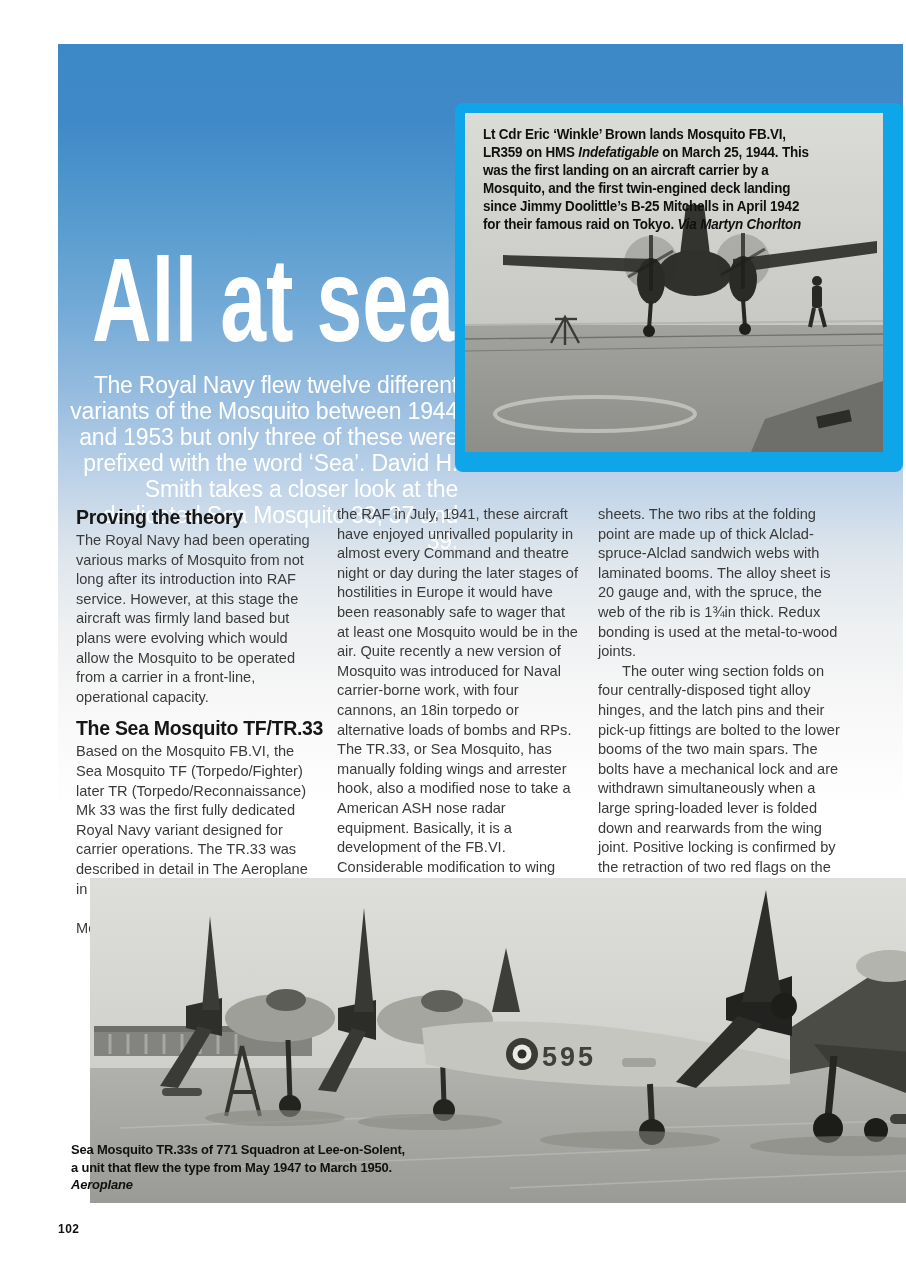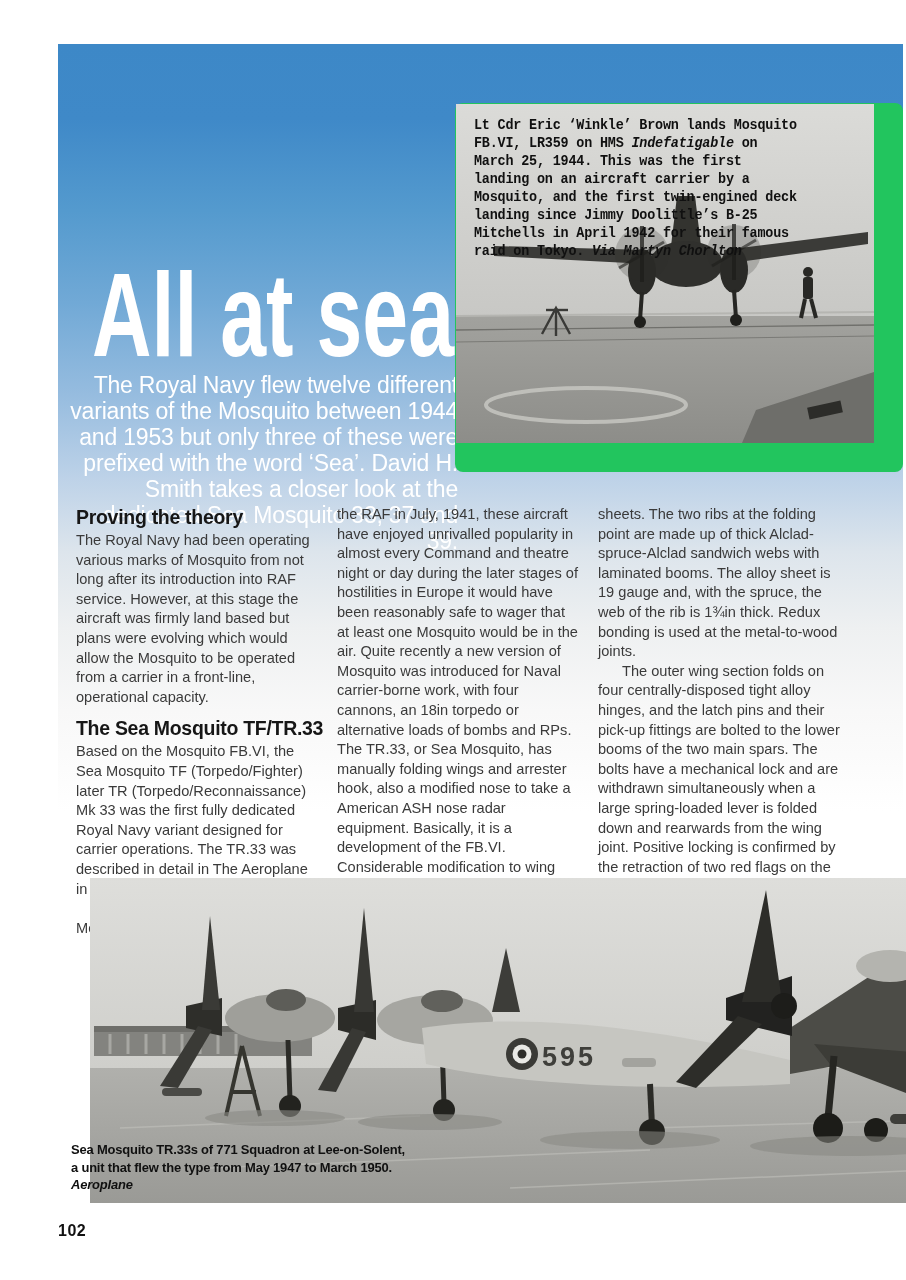--- a/index.html
+++ b/index.html
@@ -9,30 +9,30 @@
   }
   
   .blue-panel{
     position:absolute;left:58px;top:44px;width:845px;height:834px;
     background:linear-gradient(180deg,
       #3d88c7 0%, #3f89c8 9%, #549ace 20%, #71a9d6 31%,
       #96bcdf 42%, #bdd2e8 52%, #dde5ec 61%, #eef0f1 70%,
       #f8f8f8 80%, #ffffff 92%, #ffffff 100%);
   }
   
-  .title-block{position:absolute;left:92px;top:252px;width:370px;}
+  .title-block{position:absolute;left:92px;top:237px;width:370px;}
   .standfirst{
     position:absolute;left:70px;top:372px;width:388px;
     color:#ffffff;font-size:23px;line-height:26px;text-align:right;
     letter-spacing:-0.2px;
   }
   
   .photo-frame{
     position:absolute;left:455px;top:103px;width:448px;height:369px;
-    background:#22c55e;border-radius:8px;padding:1px;box-sizing:border-box;font-family:Liberation Mono, monospace;
+    background:#0ea5e9;border-radius:8px;padding:10px;box-sizing:border-box;
   }
   .photo-inner{position:relative;width:418px;height:339px;overflow:hidden;}
   .photo-caption{
     position:absolute;color:#101010;font-weight:bold;
     font-size:14px;line-height:18px;letter-spacing:-0.2px;
     transform:scaleX(0.96);transform-origin:0 0;
   }
   .photo-caption .cap-italic{font-style:italic;}
   .top-caption{left:18px;top:12px;width:340px;}
   .bottom-photo{
@@ -49,21 +49,21 @@
   .col p.indent{text-indent:24px;}
   .col h3{
     margin:0 0 3px 0;color:#161616;font-size:20.5px;line-height:23px;
     letter-spacing:-0.3px;transform:scaleX(0.95);transform-origin:0 50%;
     white-space:nowrap;
   }
   .col h3.second{margin-top:9px;}
   
   .page-number{
     position:absolute;left:58px;top:1222px;color:#111111;
-    font-size:16px;font-weight:bold;letter-spacing:0.5px;
+    font-size:12px;font-weight:bold;letter-spacing:0.5px;
   }
 </style>
 </head>
 <body>
 
 <div class="page">
 
   <div class="blue-panel"></div>
 
   <div class="title-block">
@@ -142,21 +142,21 @@
       <h3>Proving the theory</h3>
       <p>The Royal Navy had been operating various marks of Mosquito from not long after its introduction into RAF service. However, at this stage the aircraft was firmly land based but plans were evolving which would allow the Mosquito to be operated from a carrier in a front-line, operational capacity.</p>
       <h3 class="second">The Sea Mosquito TF/TR.33</h3>
       <p>Based on the Mosquito FB.VI, the Sea Mosquito TF (Torpedo/Fighter) later TR (Torpedo/Reconnaissance) Mk 33 was the first fully dedicated Royal Navy variant designed for carrier operations. The TR.33 was described in detail in The Aeroplane in 1946; the following is an excerpt:-</p>
       <p class="indent">Since the first delivery of Mosquitoes to</p>
     </div>
     <div class="col">
       <p>the RAF in July, 1941, these aircraft have enjoyed unrivalled popularity in almost every Command and theatre night or day during the later stages of hostilities in Europe it would have been reasonably safe to wager that at least one Mosquito would be in the air. Quite recently a new version of Mosquito was introduced for Naval carrier-borne work, with four cannons, an 18in torpedo or alternative loads of bombs and RPs. The TR.33, or Sea Mosquito, has manually folding wings and arrester hook, also a modified nose to take a American ASH nose radar equipment. Basically, it is a development of the FB.VI. Considerable modification to wing structure has naturally been entailed, as the Mosquito wing was never intended to fold. In a manner rather similar to that employed on the Sea Hornet, Alclad sheet has been let into the top and bottom wing surfaces both inboard and outboard of the folding joint. The span-wise stringers in the skin have been cut down slightly and are sandwiched between the alloy</p>
     </div>
     <div class="col">
-      <p>sheets. The two ribs at the folding point are made up of thick Alclad-spruce-Alclad sandwich webs with laminated booms. The alloy sheet is 19 gauge and, with the spruce, the web of the rib is 1¾in thick. Redux bonding is used at the metal-to-wood joints.</p>
+      <p>sheets. The two ribs at the folding point are made up of thick Alclad-spruce-Alclad sandwich webs with laminated booms. The alloy sheet is 20 gauge and, with the spruce, the web of the rib is 1¾in thick. Redux bonding is used at the metal-to-wood joints.</p>
       <p class="indent">The outer wing section folds on four centrally-disposed tight alloy hinges, and the latch pins and their pick-up fittings are bolted to the lower booms of the two main spars. The bolts have a mechanical lock and are withdrawn simultaneously when a large spring-loaded lever is folded down and rearwards from the wing joint. Positive locking is confirmed by the retraction of two red flags on the upper wing surface at the folding point. The aileron controls are carried past the folding point in short sections of heavy Bowden cable, and small spring-loaded doors in the skin are closed by levers operated by buffers as the wings reach the fully spread position.</p>
       <p class="indent">The wings are folded by a crew of three</p>
     </div>
   </div>
 
   <div class="bottom-photo">
     <svg width="845" height="325" viewBox="0 0 845 325">
       <defs>
         <linearGradient id="sky2" x1="0" y1="0" x2="0" y2="1">
           <stop offset="0" stop-color="#dededb"></stop>

